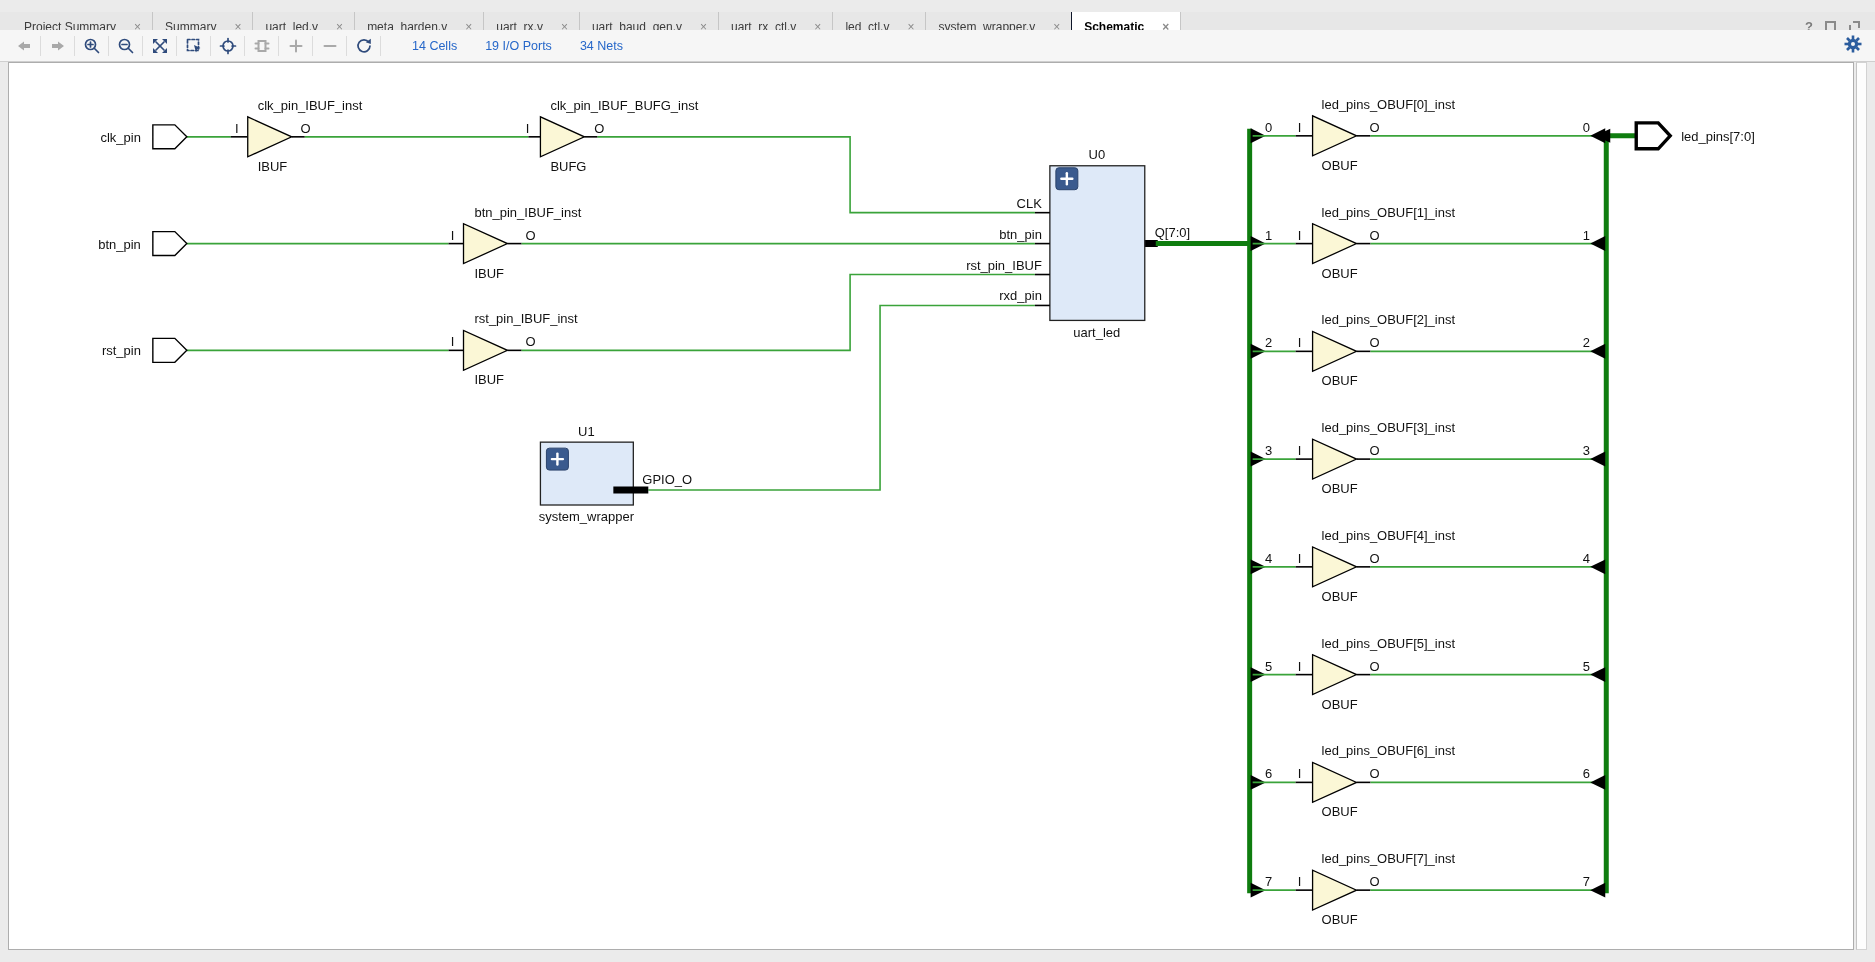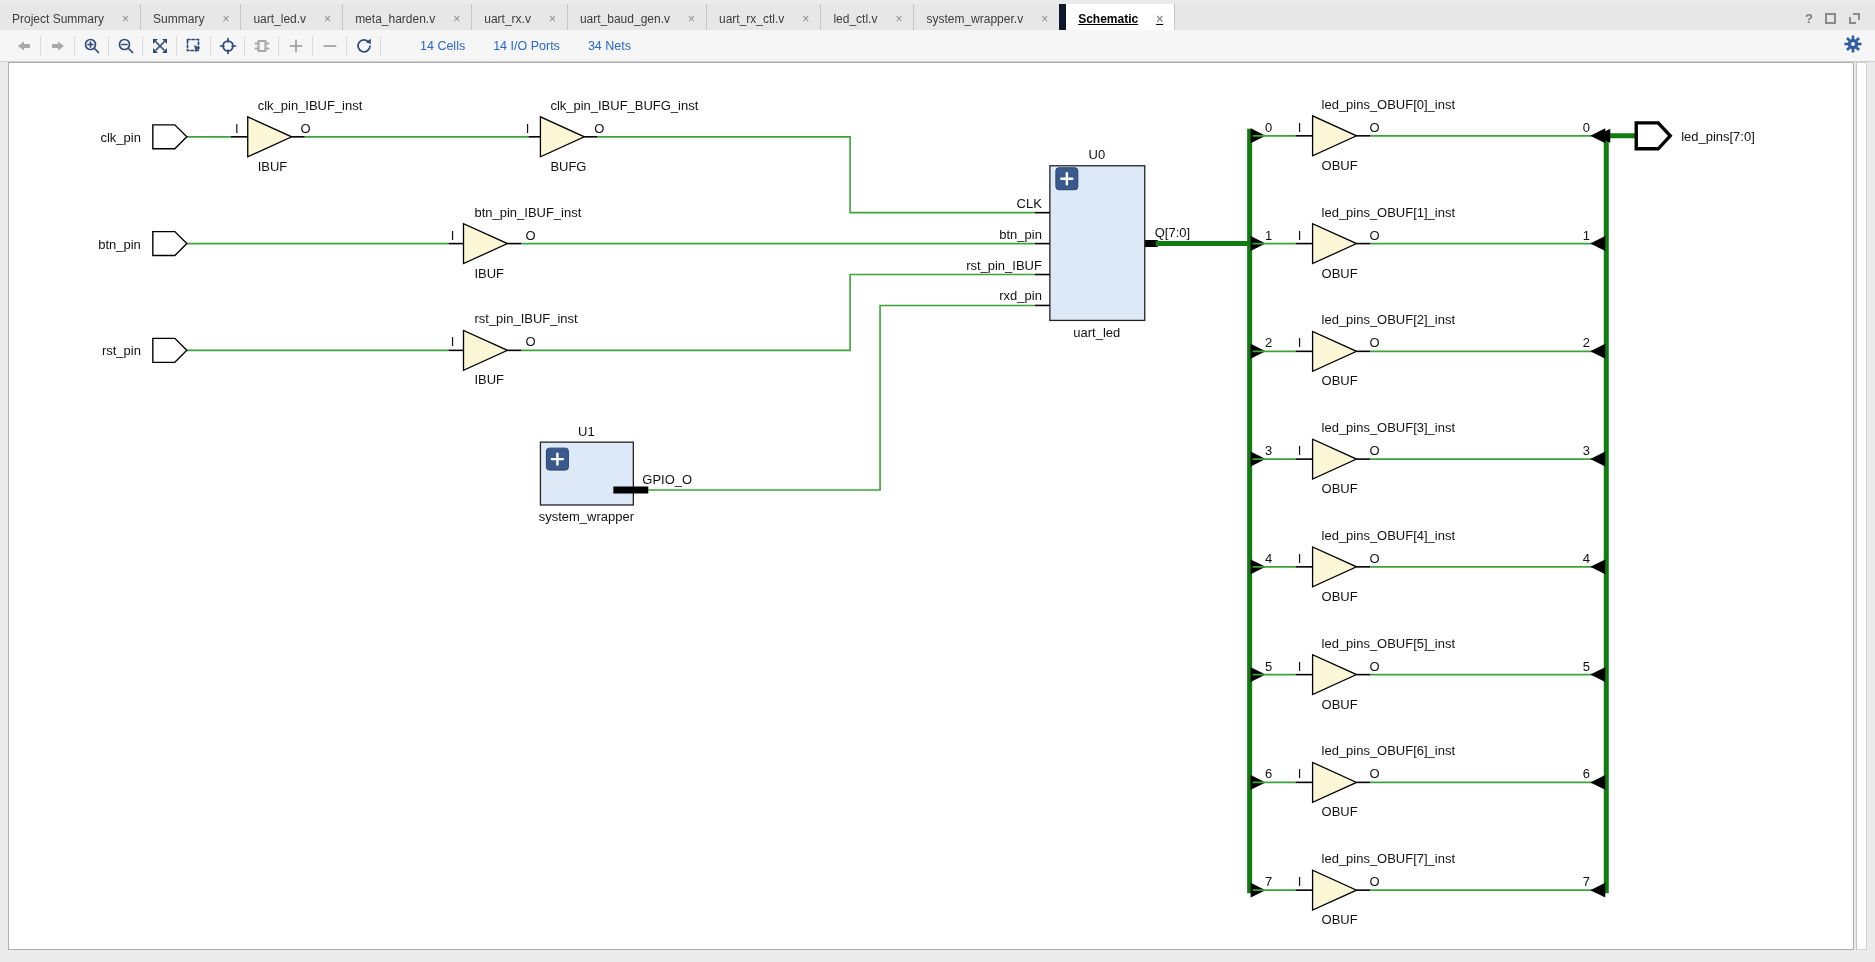--- a/index.html
+++ b/index.html
@@ -5,37 +5,37 @@
   :root{
     --net:#3aa33a; --bus:#0f7d0f; --cellFill:#fbf7d6; --blockFill:#dee9f8;
     --expandBtn:#3a5a8e; --iconBlue:#2f4b7c; --iconGray:#a9a9a9; --linkBlue:#2667c9;
   }
   *{box-sizing:border-box;margin:0;padding:0}
   html,body{width:1875px;height:962px;overflow:hidden;background:#ebebeb;
     font-family:"Liberation Sans",sans-serif;}
   .app{position:relative;width:1875px;height:962px;}
 
   
-  .tabbar{position:absolute;left:0;top:4px;width:100%;height:30px;background:#e7e7e7;
-    border-bottom:1px solid #c9c9c9;display:flex;align-items:stretch;}
+  .tabbar{position:absolute;left:0;top:12px;width:100%;height:30px;background:#e7e7e7;
+    border-bottom:1px solid #c9c9c9;display:flex;align-items:stretch;padding-left:12px;}
   .tab{display:flex;align-items:center;padding:0 9px 0 12px;border-right:1px solid #c6c6c6;
     font-size:12px;color:#3c3c3c;cursor:default;white-space:nowrap;}
   .tab .tlbl{margin-right:16px;}
   .tab .tclose{color:#8b8b8b;font-size:12px;padding:0 2px;}
-  .tab.active{background:#ffffff;font-weight:bold;color:#000;border-left:7px solid #0f172a;margin-left:-1px;text-decoration:underline;}
+  .tab.active{background:#ffffff;font-weight:bold;color:#000;border-left:1px solid #0f172a;margin-left:-1px;text-decoration:underline;}
   .win-controls{margin-left:auto;display:flex;align-items:center;gap:12px;padding-right:14px;color:#7b7b7b;}
   .wc-help{font-size:13px;font-weight:bold;}
   .wc-max{width:11px;height:11px;border:2px solid #8a8a8a;}
 
   
   .toolbar{position:absolute;left:0;top:30px;width:100%;height:32px;background:#f6f6f6;
     border-bottom:1px solid #cfcfcf;display:flex;align-items:center;padding-left:10px;}
   .tbtn{width:27px;height:26px;display:flex;align-items:center;justify-content:center;border-radius:2px;}
   .tsep{width:1px;height:20px;background:#dcdcdc;margin:0 3px;}
-  .tlinks{display:flex;gap:28px;margin-left:36px;}
+  .tlinks{display:flex;gap:28px;margin-left:28px;}
   .tlink{color:var(--linkBlue);font-size:12.5px;cursor:pointer;white-space:nowrap;}
   .gear{margin-left:auto;margin-right:12px;}
 
   
   .canvas{position:absolute;left:8px;top:62px;width:1846px;height:888px;background:#fff;
     border:1px solid #adadad;}
   .gutter{position:absolute;left:1856px;top:62px;width:11px;height:888px;background:#fdfdfd;
     border:1px solid #d2d2d2;border-left:1px solid #c4c4c4;}
   .schem{position:absolute;left:0;top:0;width:100%;height:100%;}
 
@@ -198,21 +198,21 @@
     <div class="tsep"></div>
     <div class="tbtn">
       <svg width="18" height="18" viewBox="0 0 18 18">
         <path class="ic-b" d="M13.8 5.2 A6 6 0 1 0 15 9" stroke-width="2"></path>
         <polygon class="ic-bf" points="15.8,1.8 15.8,7 10.8,5.2"></polygon>
         </svg>
     </div>
     <div class="tsep"></div>
     <div class="tlinks">
       <span class="tlink">14 Cells</span>
-      <span class="tlink">14 I/O Ports</span>
+      <span class="tlink">19 I/O Ports</span>
       <span class="tlink">34 Nets</span>
     </div>
     <div class="gear">
       <svg width="20" height="20" viewBox="0 0 20 20">
         <g stroke="#2c5d9e" stroke-width="2.6">
           <line x1="10" y1="1.5" x2="10" y2="5"></line>
             <line x1="10" y1="15" x2="10" y2="18.5"></line>
           <line x1="1.5" y1="10" x2="5" y2="10"></line>
             <line x1="15" y1="10" x2="18.5" y2="10"></line>
           <line x1="4" y1="4" x2="6.5" y2="6.5"></line>

